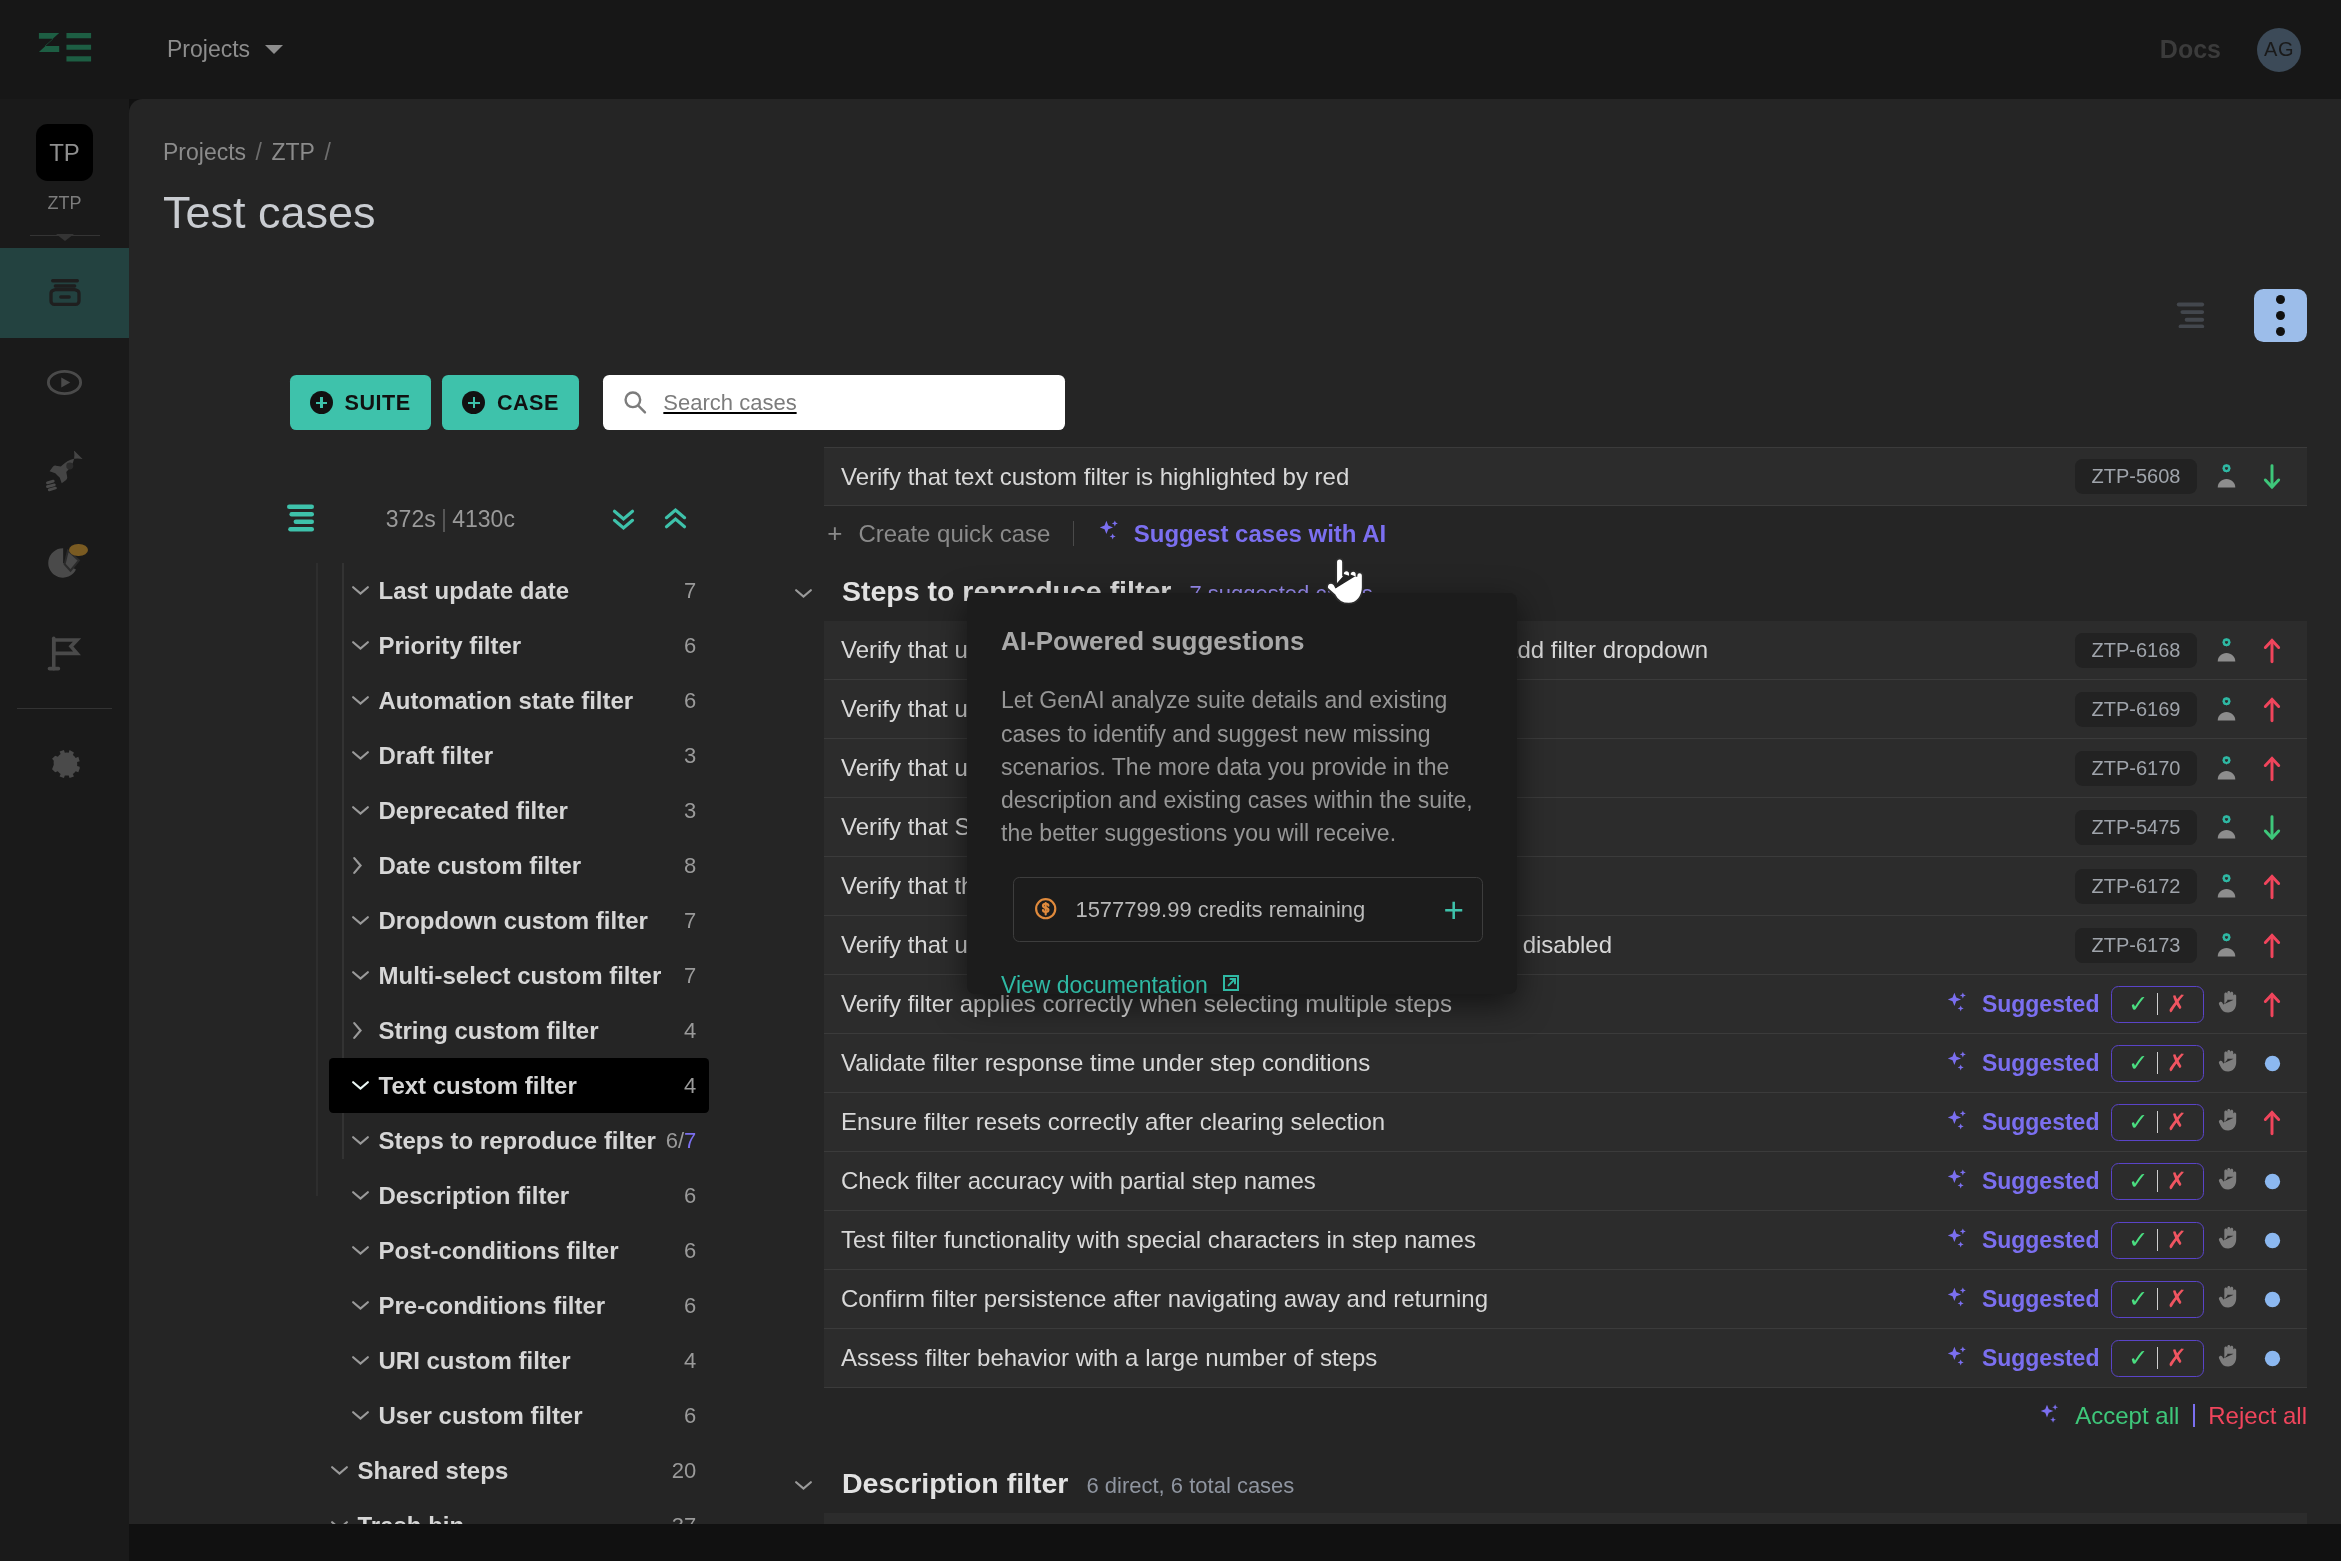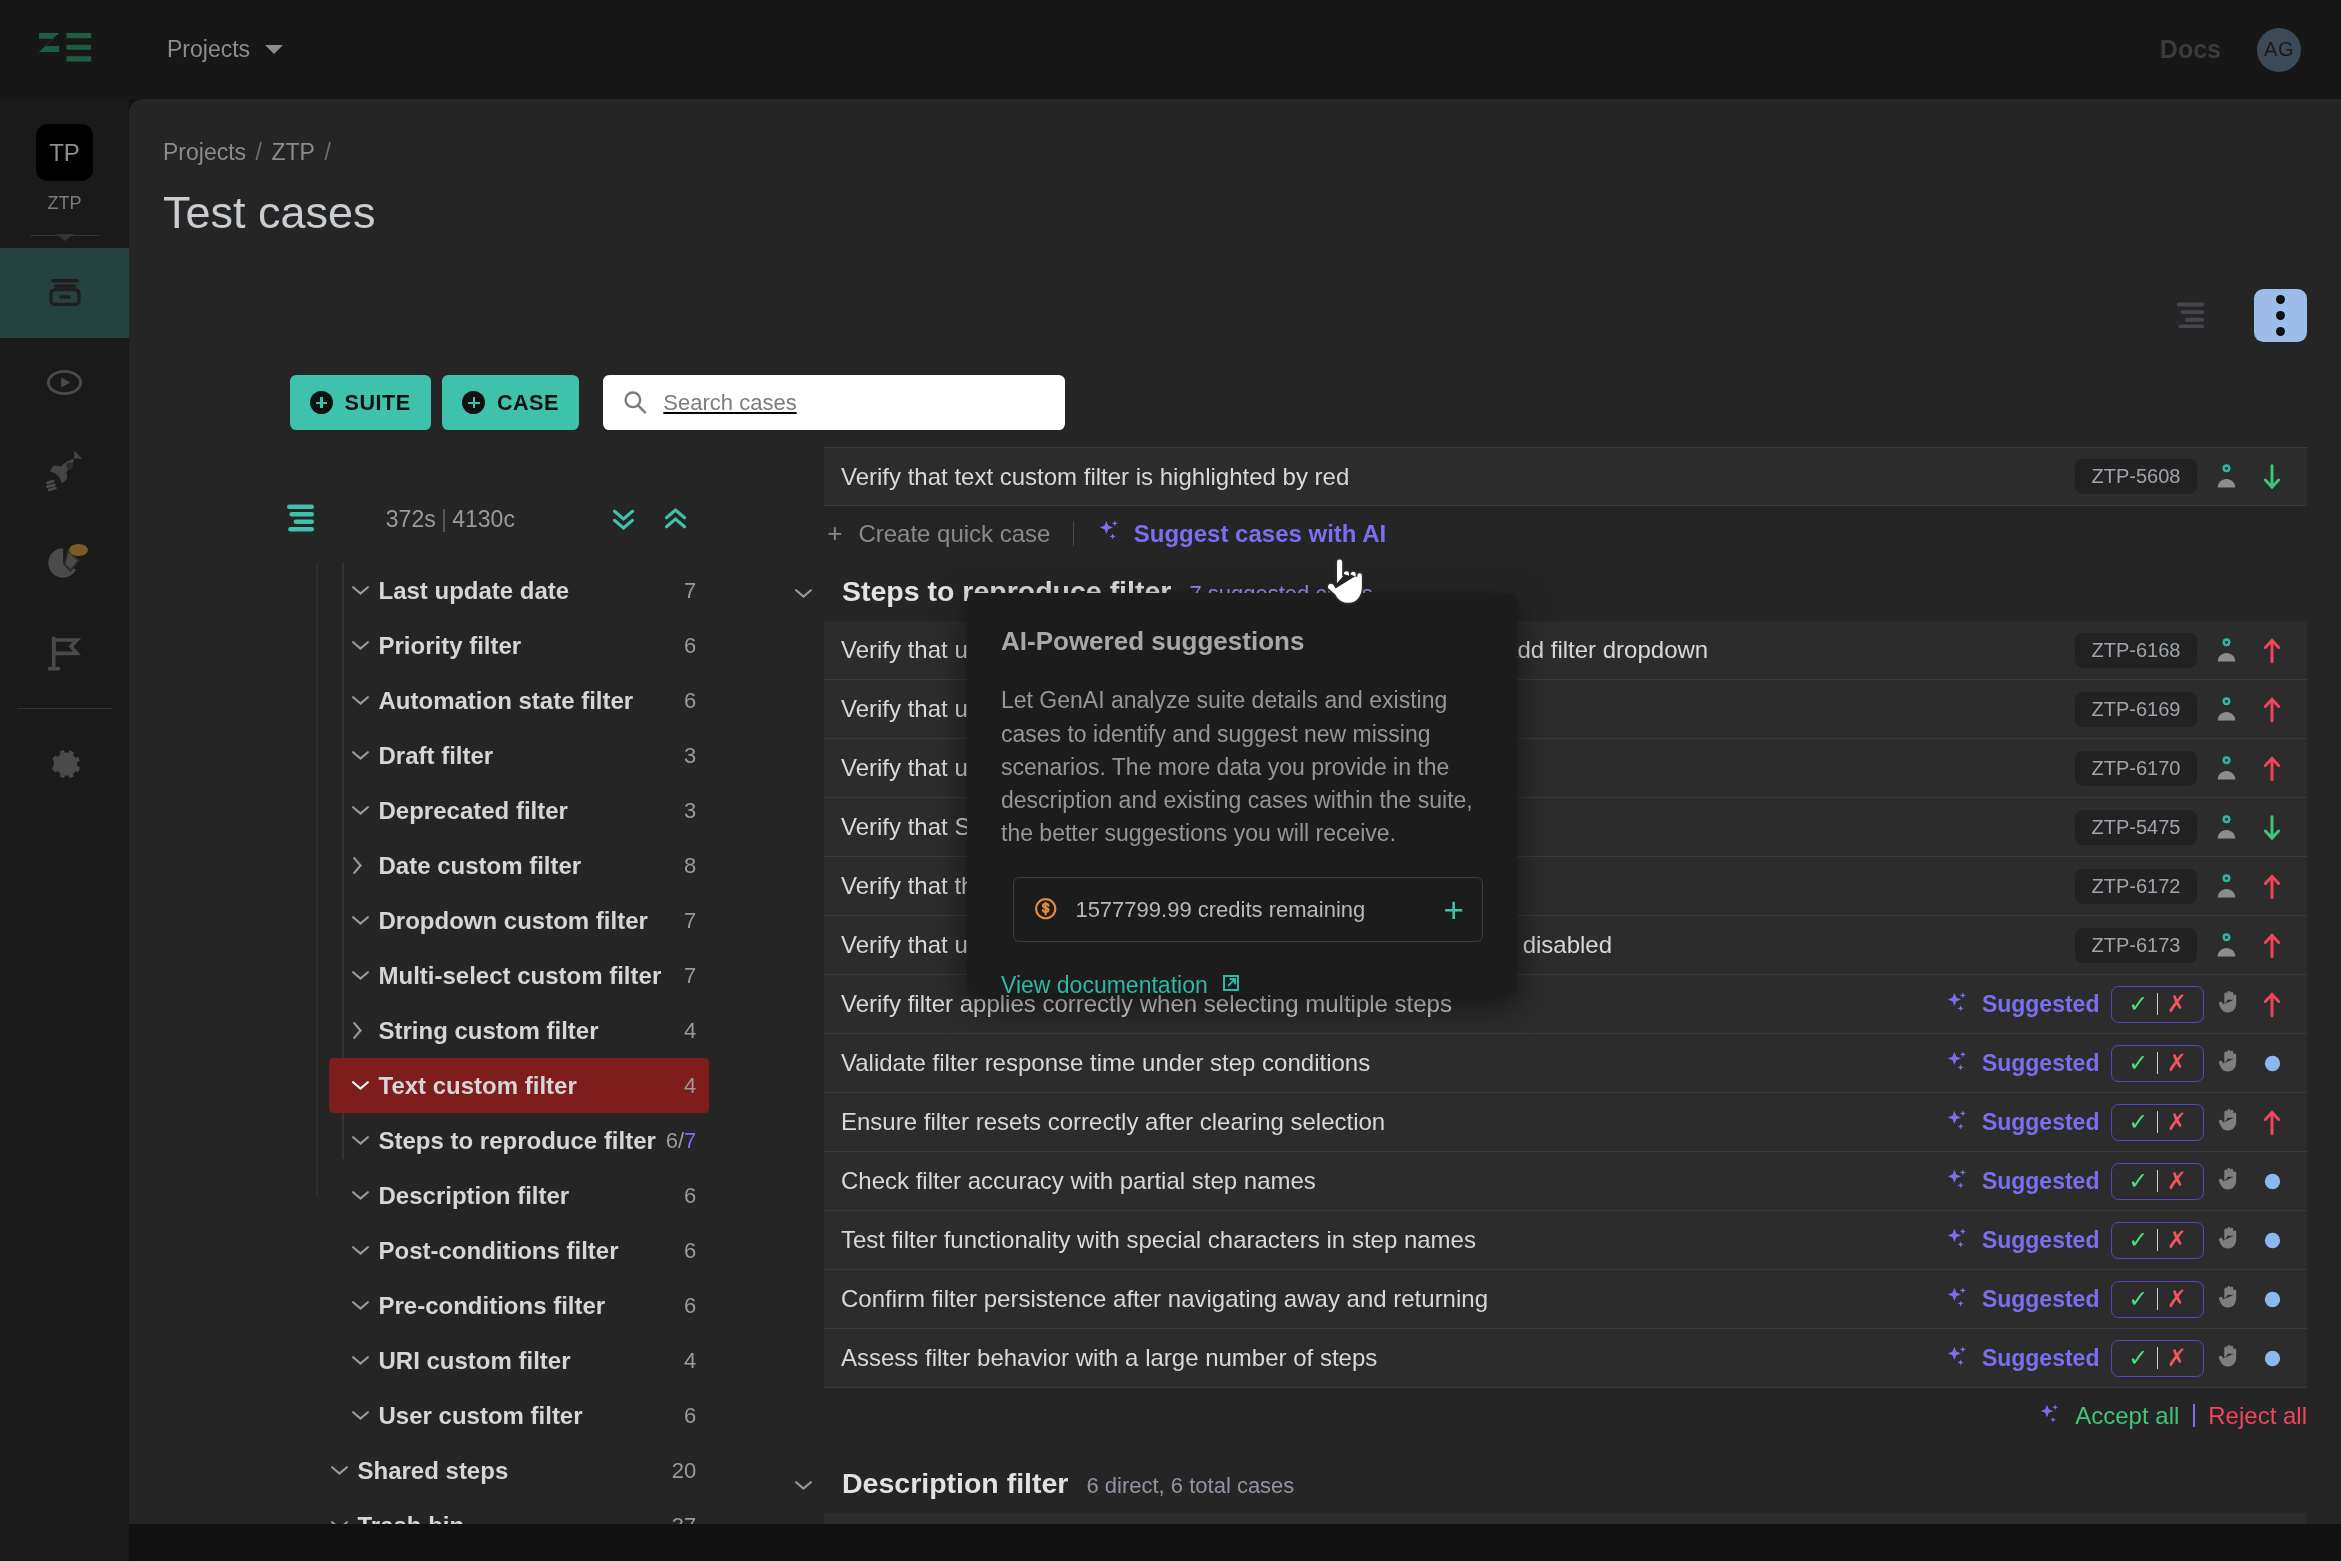--- a/index.html
+++ b/index.html
@@ -145,21 +145,21 @@
   .tree {
     position: absolute; left: 200px; top: 464px; width: 380px; bottom: 0;
     overflow: hidden;
   }
   .tree-row {
     height: 55px; display: flex; align-items: center;
     padding-left: 21px; padding-right: 12.7px; cursor: pointer;
     position: relative;
   }
   .tree-row.l1 { padding-left: 0px; }
-  .tree-row.active { background: #7f1d1d; border-radius: 4.2px; }
+  .tree-row.active { background: #000000; border-radius: 4.2px; }
   .tree-row .tw { width: 28.5px; flex: 0 0 auto; display: flex; align-items: center; }
   .tree-row .nm {
     font-size: 24px; color: #d6d6d6; font-weight: bold; white-space: nowrap;
   }
   .tree-row .ct { margin-left: auto; font-size: 22px; color: #9a9a9a; }
   .tree-row .ct .hl { color: #7b6ff0; }
   .tree-guide {
     position: absolute; left: 213px; top: 464px; width: 1.6px; height: 596px; background: #333;
   }
   .tree-guide2 {

